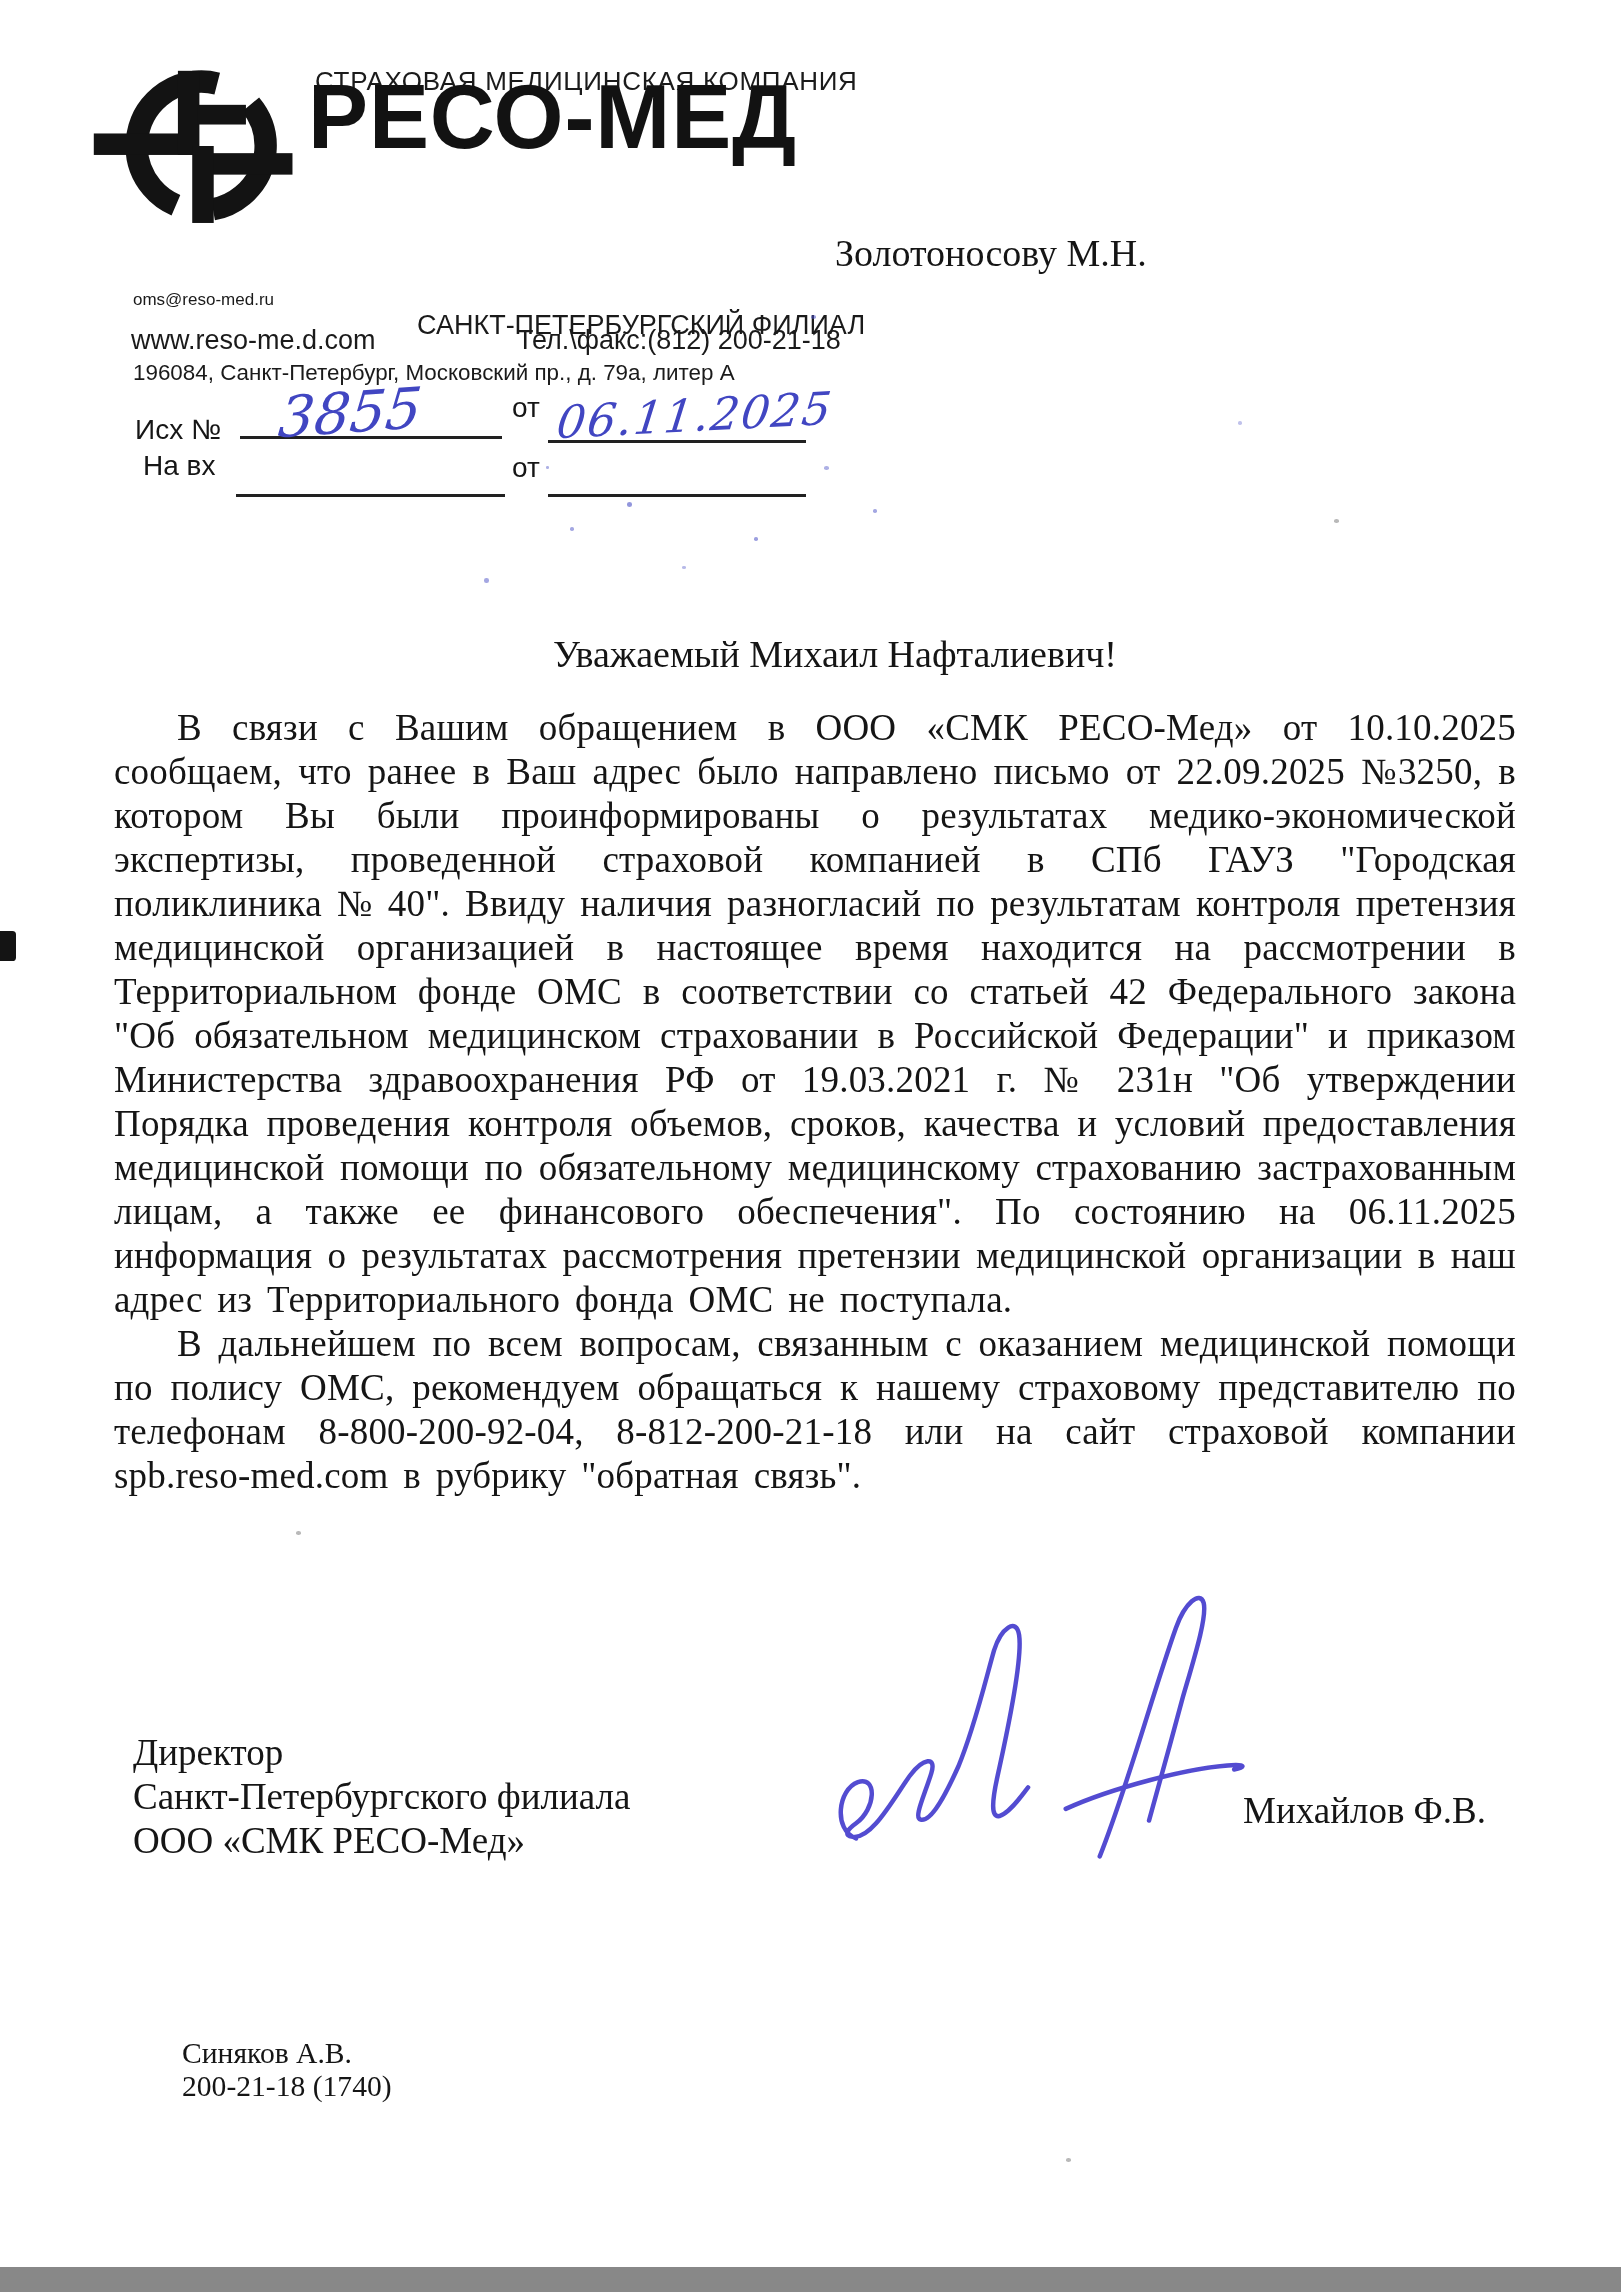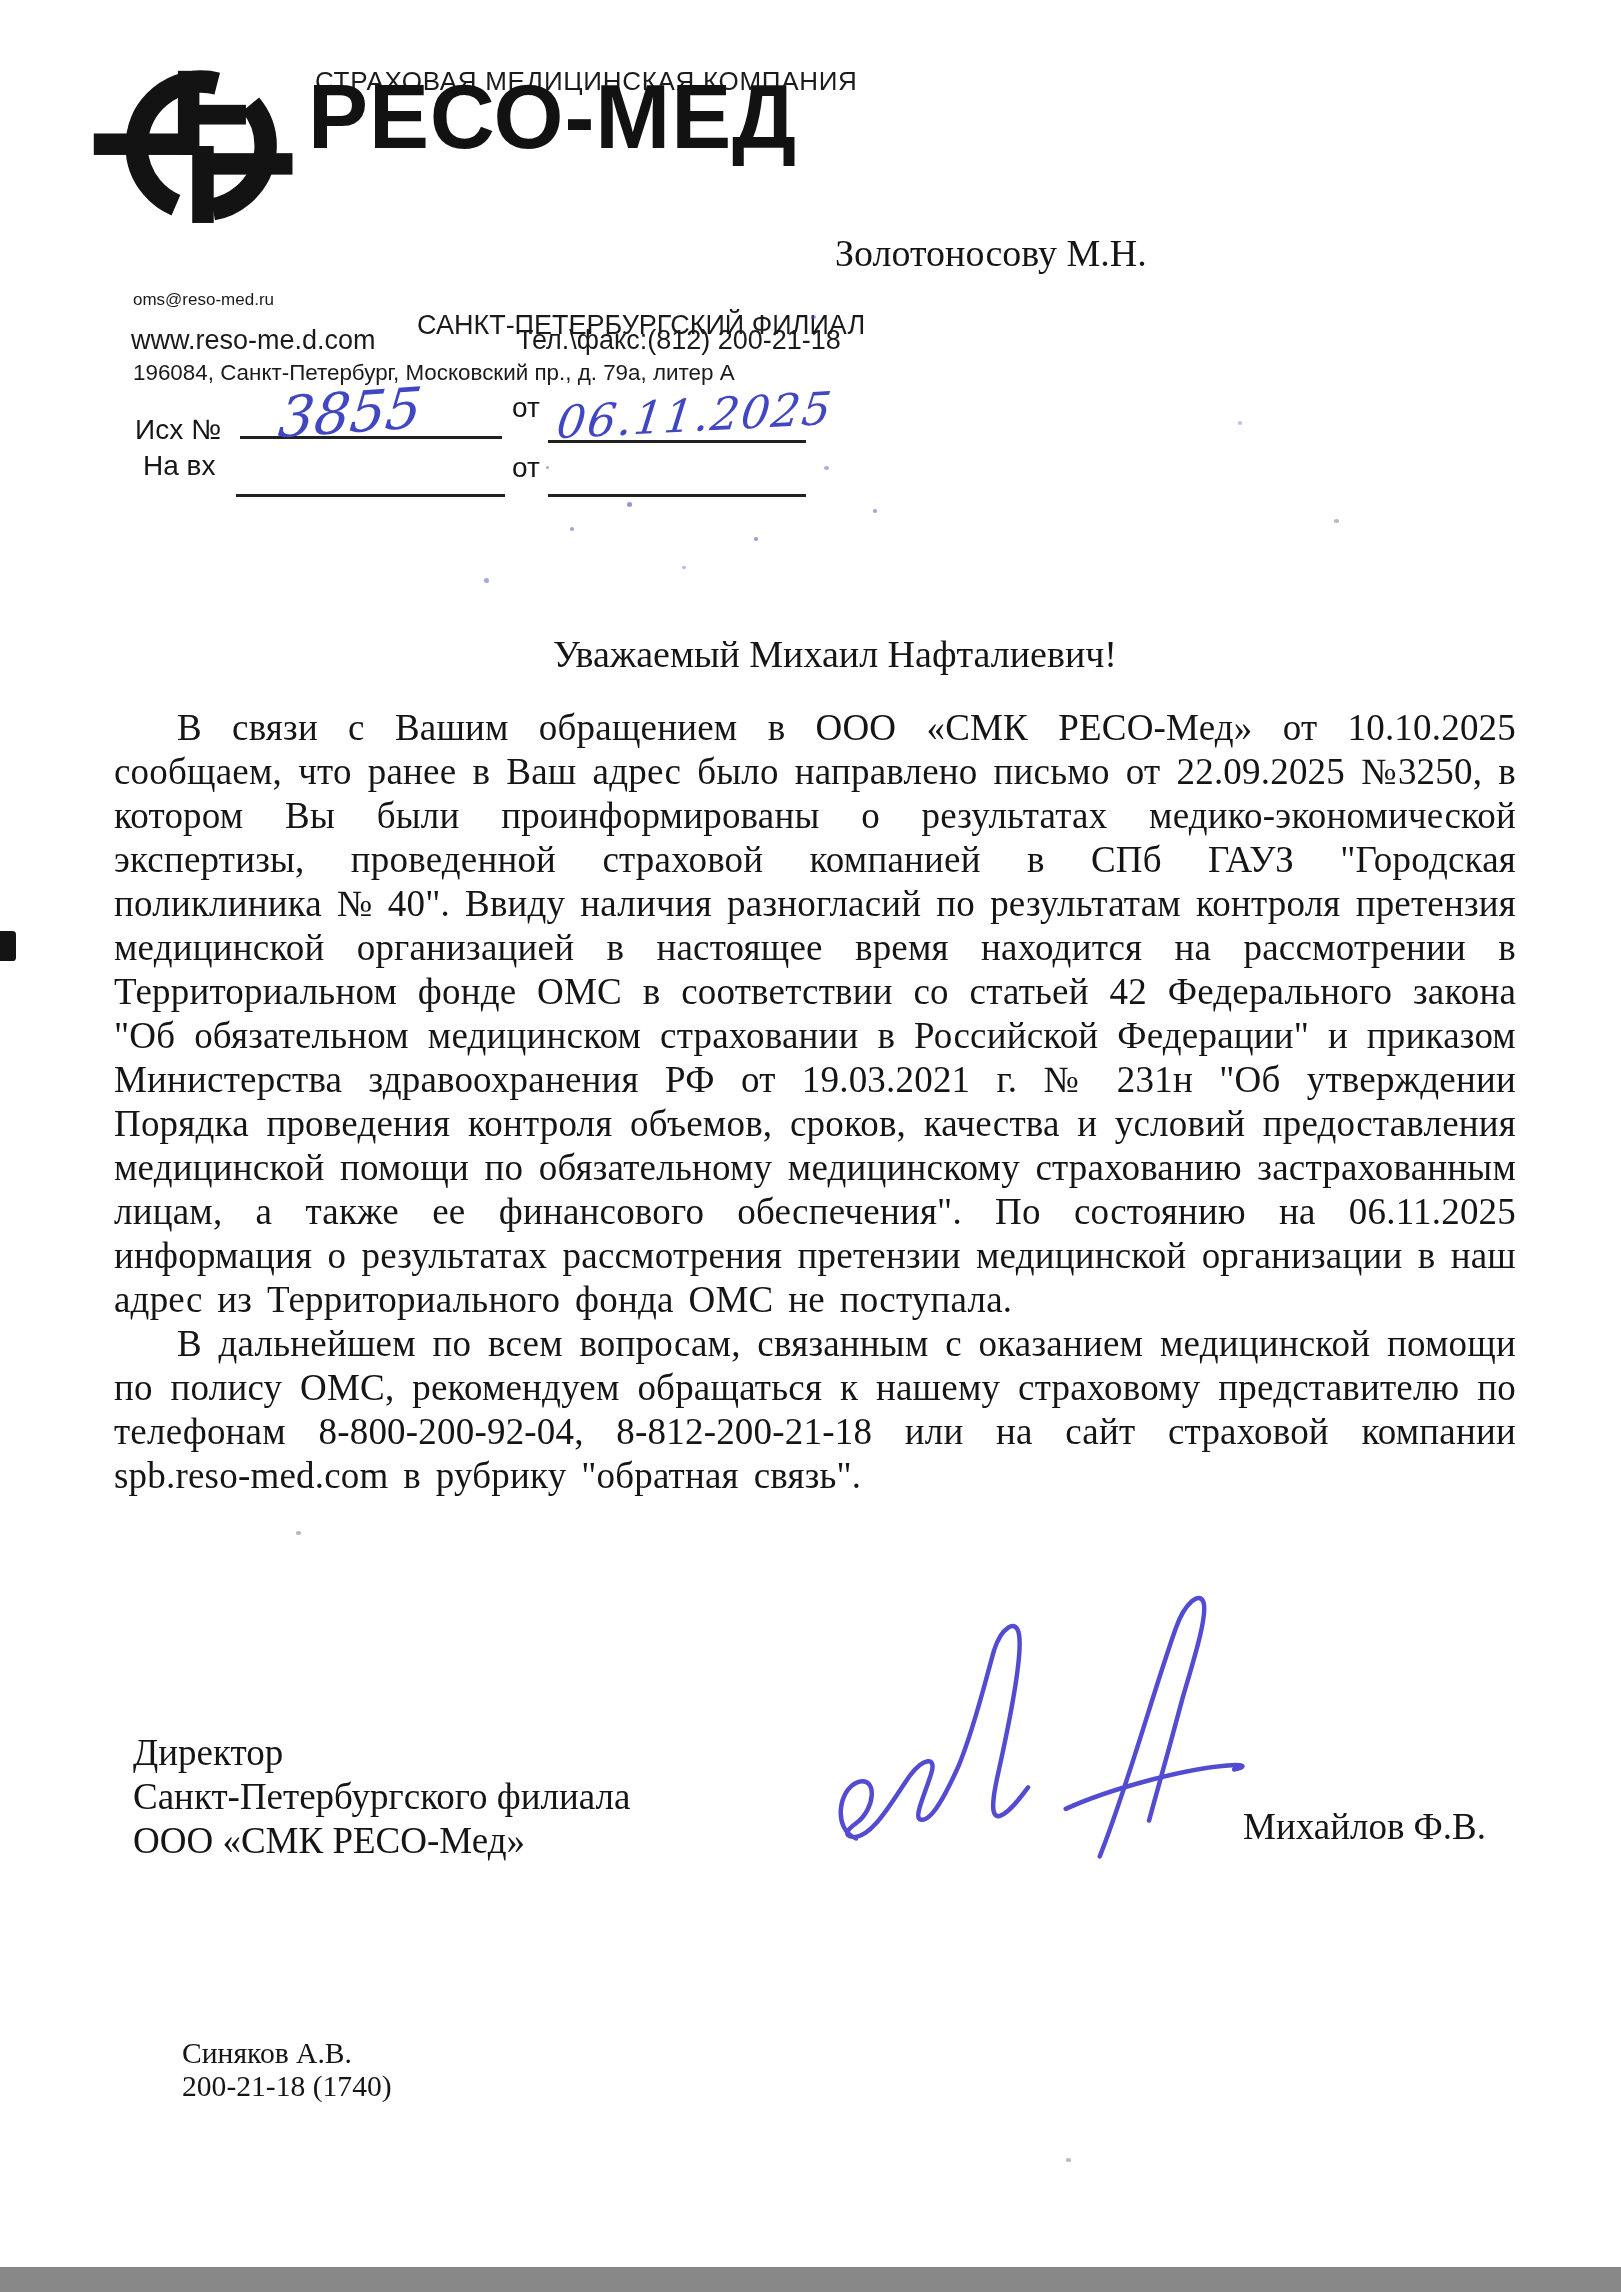--- a/index.html
+++ b/index.html
@@ -53,21 +53,21 @@
   
   .salutation { left:553px; top:632px; font-size:38px; white-space:nowrap; }
   .body-text {
     left:114px; top:706px; width:1402px; text-align:justify;
     font-size:37px; line-height:44px; letter-spacing:0.2px; word-spacing:5.4px;
   }
   .body-text p { margin:0; text-indent:63px; }
 
   
   .sig-title { left:133px; top:1695px; font-size:37px; line-height:44px;margin-top:36px; }
-  .sig-name  { left:1243px; top:1789px; font-size:37px; white-space:nowrap;margin-top:16px; }
+  .sig-name  { left:1243px; top:1789px; font-size:37px; white-space:nowrap; }
   .sig-ink   { left:831px; top:1574px; width:430px; height:296px; }
 
   
   .footer { left:182px; top:2037px; font-size:29.6px; line-height:33px; }
 
   
   .speck { position:absolute; border-radius:50%; background:#4a50c5; }
   .blot  { left:0px; top:931px; width:16px; height:30px; background:#141414; border-radius:0 3.6px 3.6px 0; }
   .gspeck { position:absolute; border-radius:50%; background:#b9b9b9; }
 </style>

